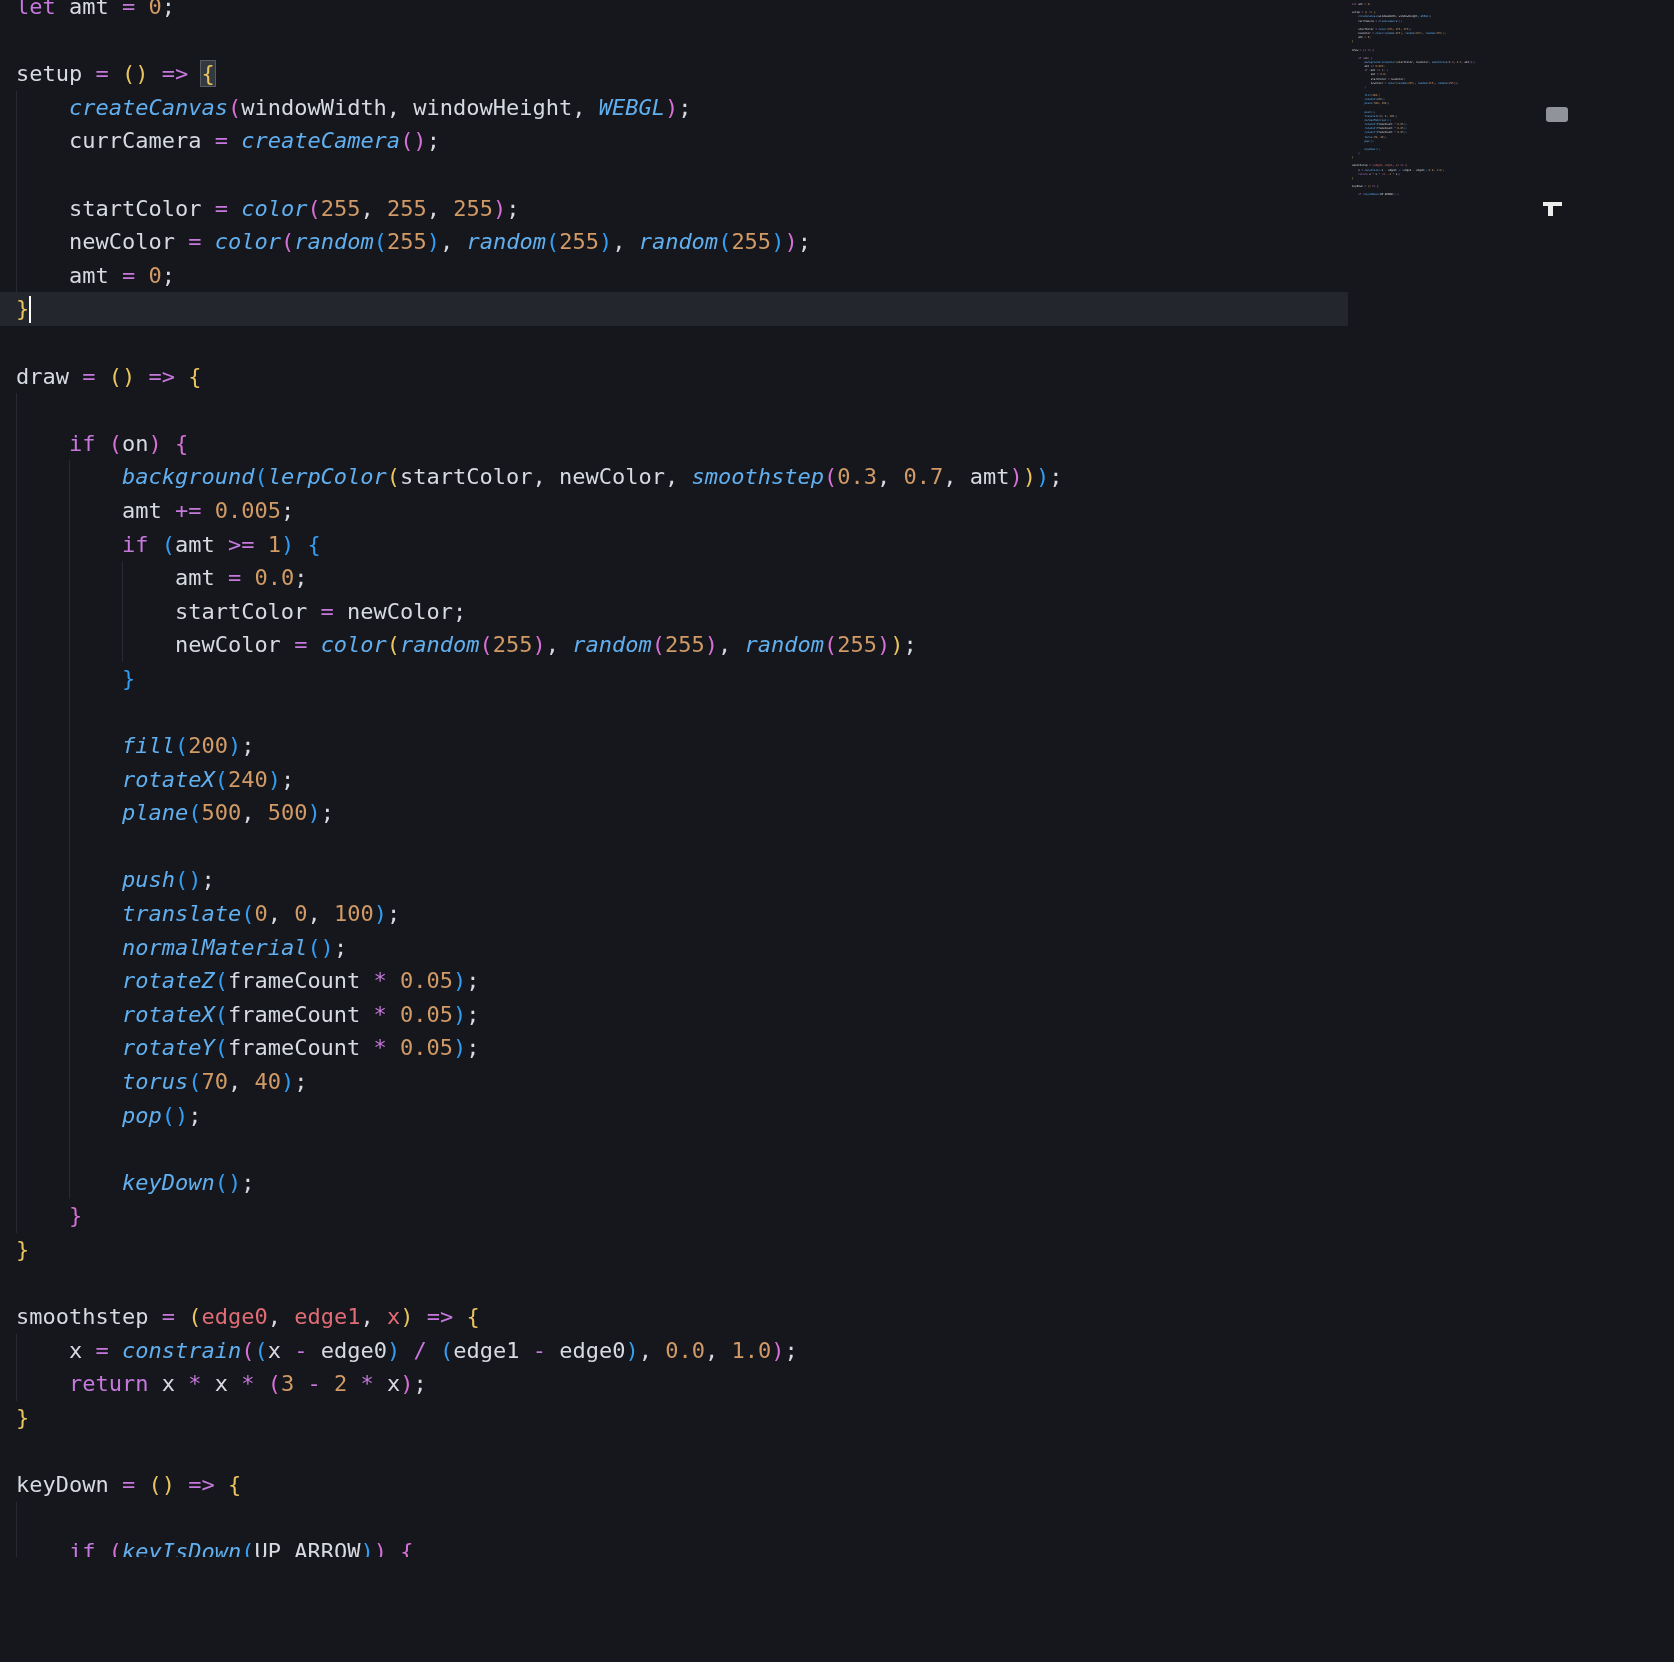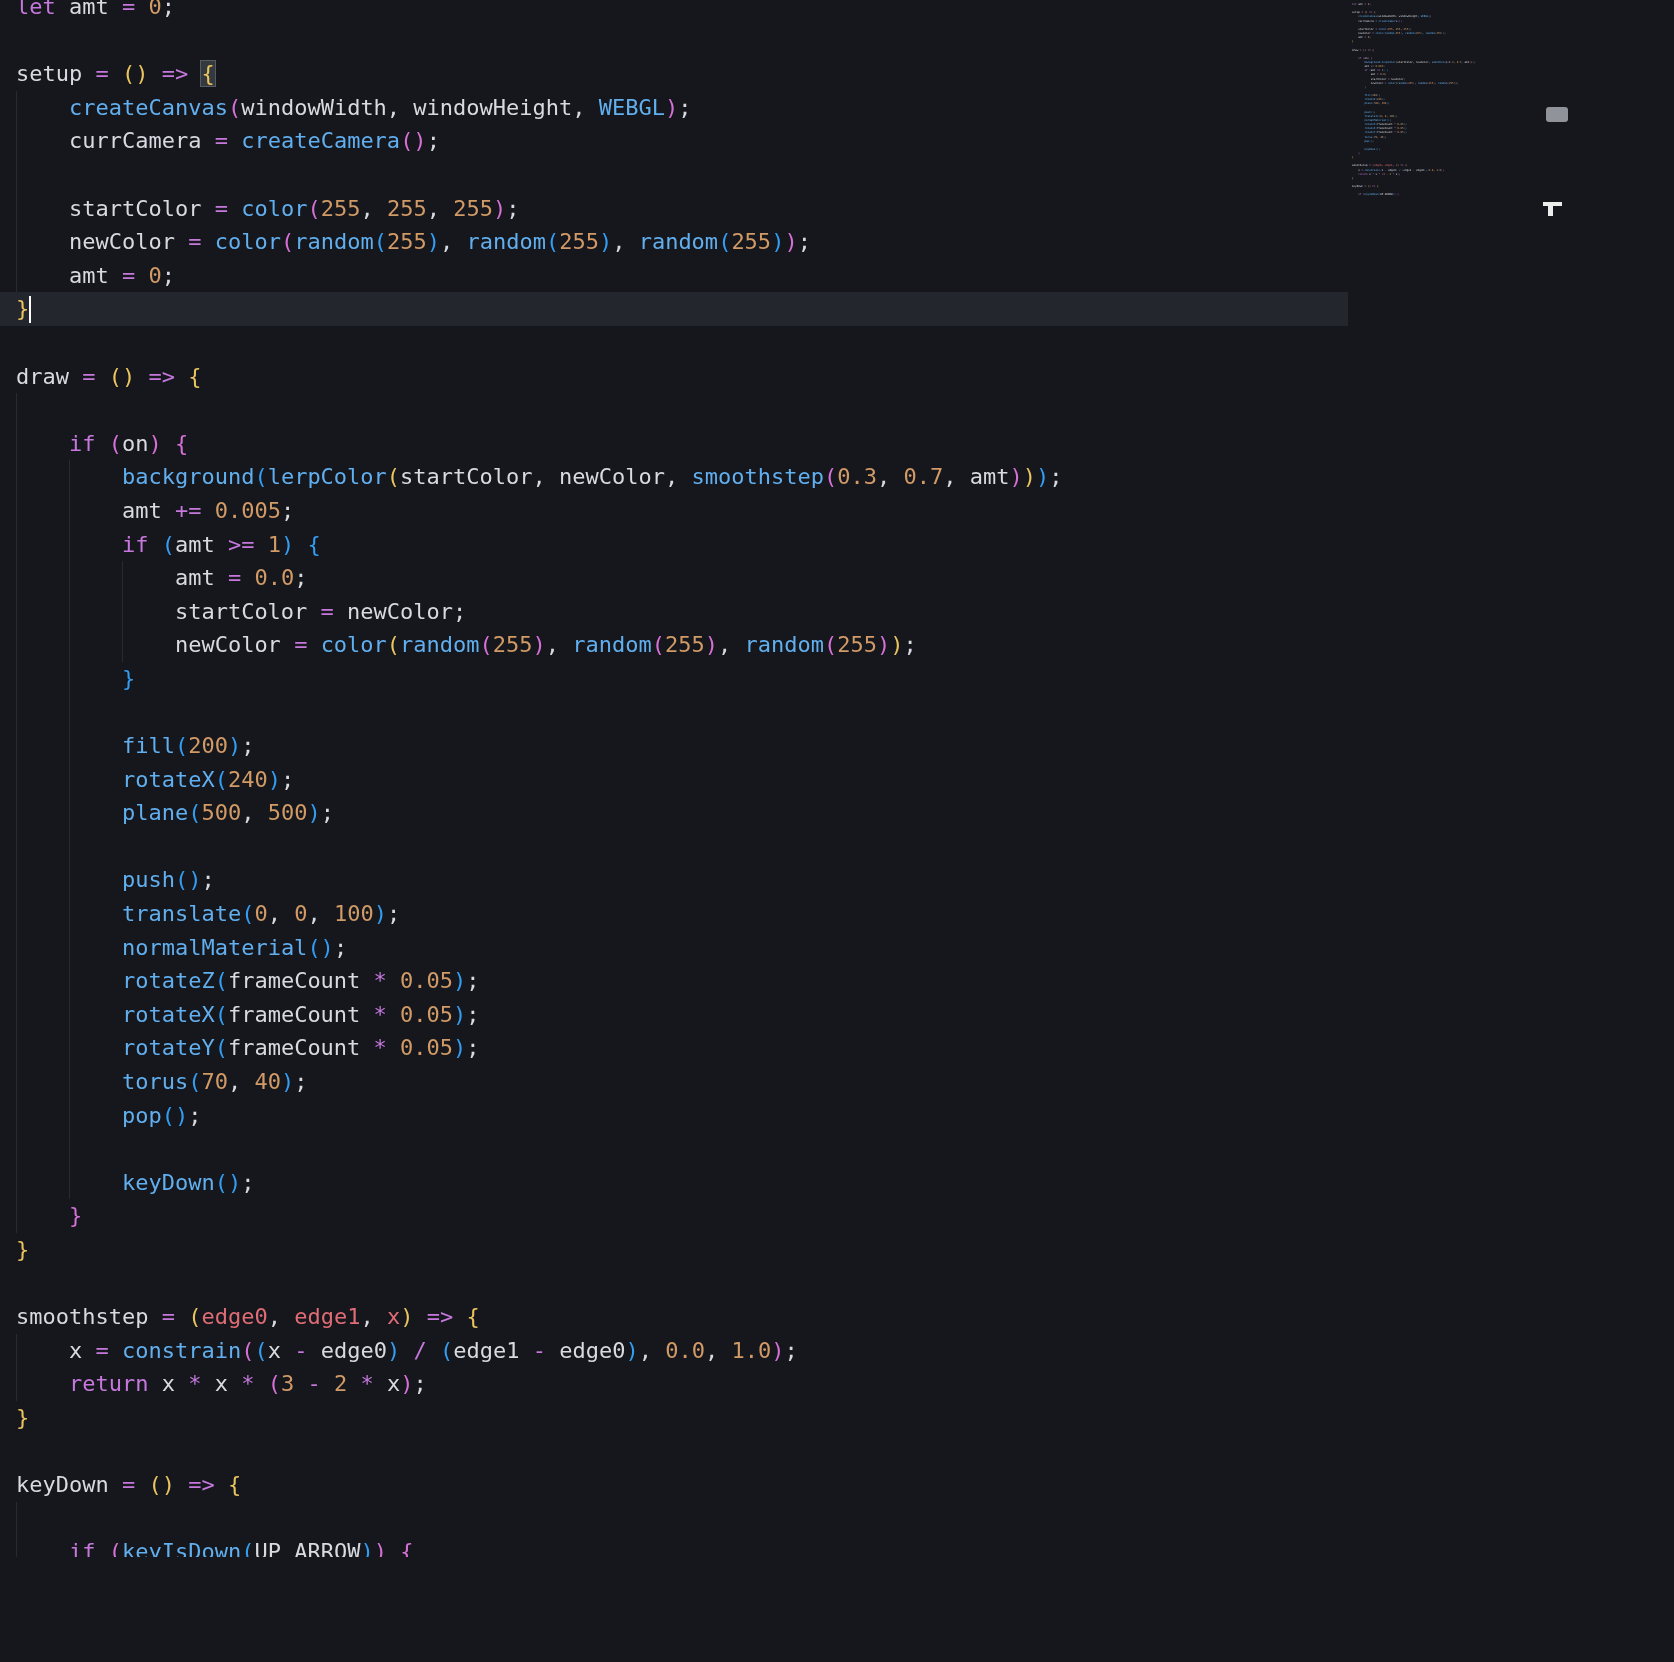--- a/index.html
+++ b/index.html
@@ -21,21 +21,21 @@
     margin-top:-10px;
     font-size:22px;
     line-height:33.6px;
     white-space:pre;
     color:var(--fg,#d7dae0);
   }
   .line { height:33.6px; padding-left:16px; position:relative; }
 
   .t-w    { color:var(--fg); }
   .t-kw   { color:var(--kw); }
-  .t-fn   { color:var(--fn); }
+  .t-fn   { color:var(--fn);font-style:italic; }
   .t-num  { color:var(--num); }
   .t-param{ color:var(--param); }
   .t-b1   { color:var(--b1); }
   .t-b2   { color:var(--b2); }
   .t-b3   { color:var(--b3); }
 
   .bm { background:#34383f; outline:1px solid #565b63; }
 
   .ig { display:inline-block; width:4ch; height:33.6px; vertical-align:top; position:relative; }
   .ig::before {

